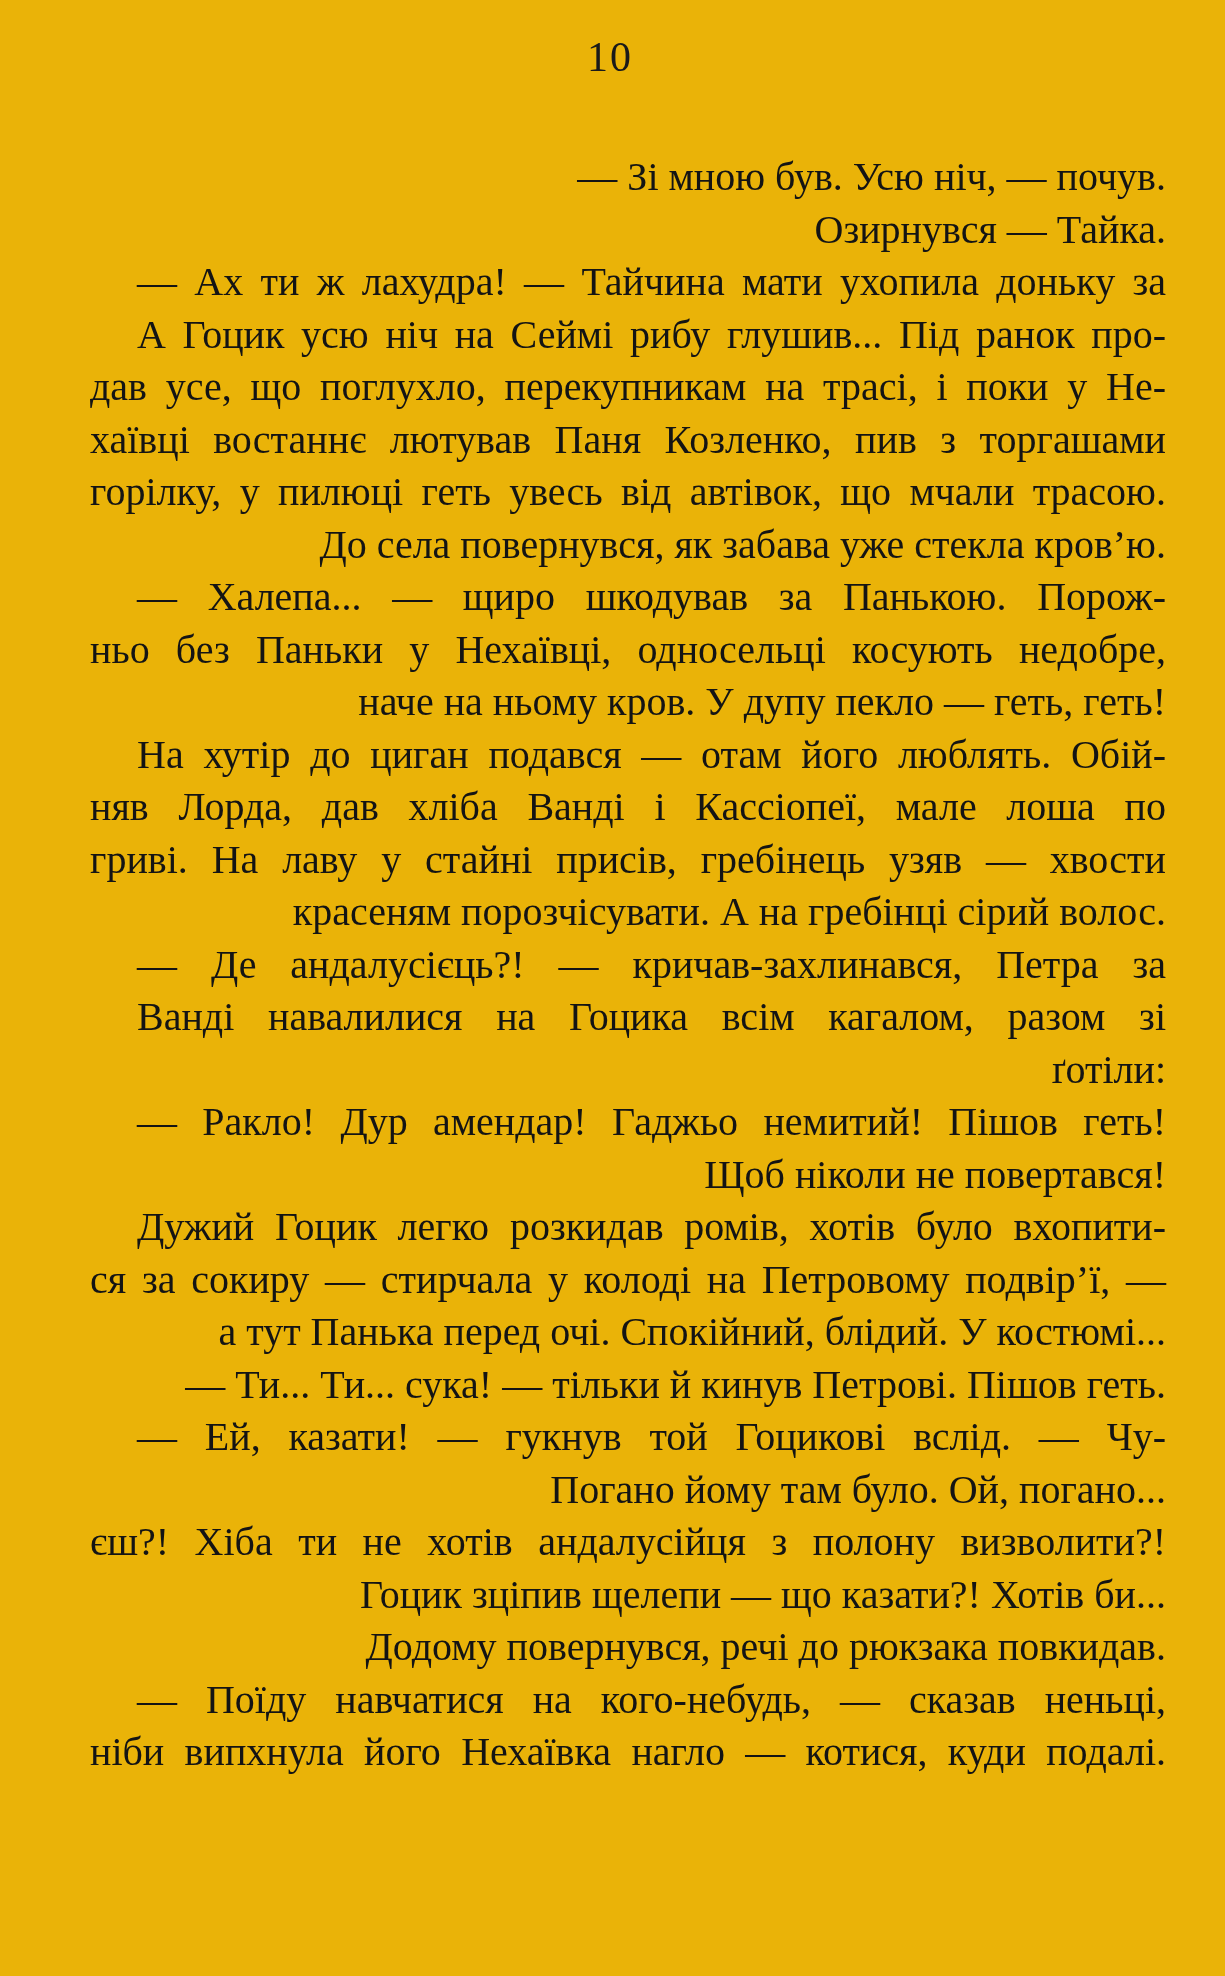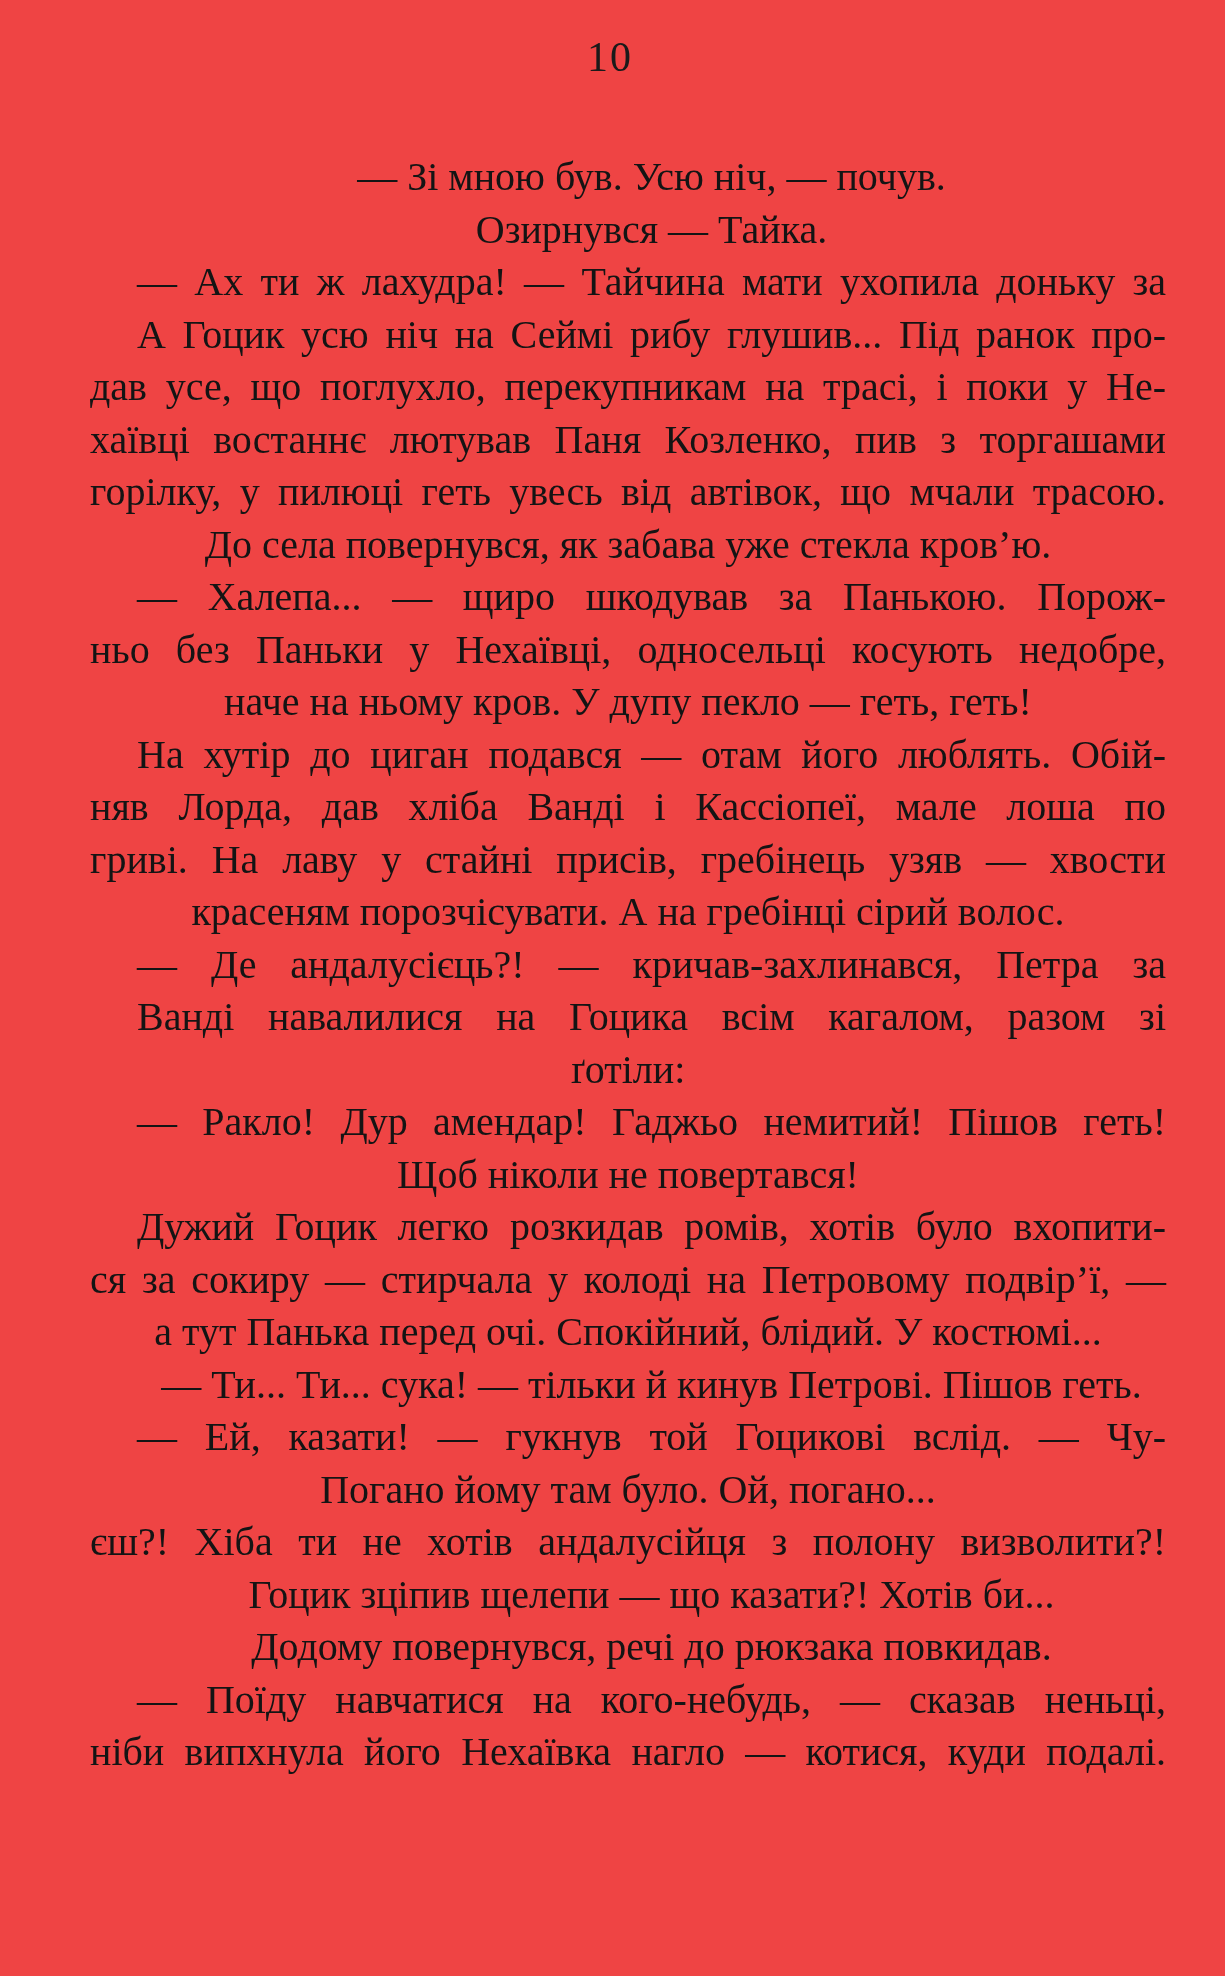--- a/index.html
+++ b/index.html
@@ -11,21 +11,21 @@
     width: 1225px;
     height: 1976px;
     position: relative;
     font-family: "Liberation Serif", "DejaVu Serif", serif;
     color: #151515;
     overflow: hidden;
   }
   .page {
     position: absolute;
     inset: 0;
-    background: #ef4444;
+    background: #eab308;
   }
   .page-number {
     position: absolute;
     top: 34px;
     left: 90px;
     width: 1040px;
     text-align: center;
     font-size: 42px;
     line-height: 46px;
     letter-spacing: 2px;
@@ -35,21 +35,21 @@
     position: absolute;
     top: 151px;
     left: 90px;
     width: 1076px;
     font-size: 40px;
     line-height: 52.5px;
     color: #141414;
   }
   .line {
     min-height: 52.5px;
-    text-align: center;
+    text-align: right;
     white-space: normal;
   }
   .line.justify {
     text-align: justify;
     text-align-last: justify;
   }
   .line.indent {
     text-indent: 47px;
   }
 </style>

